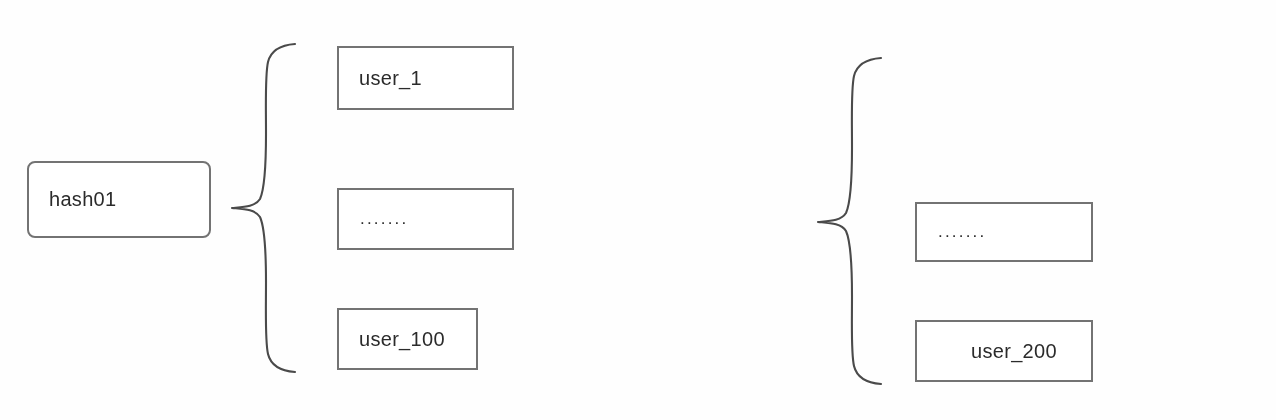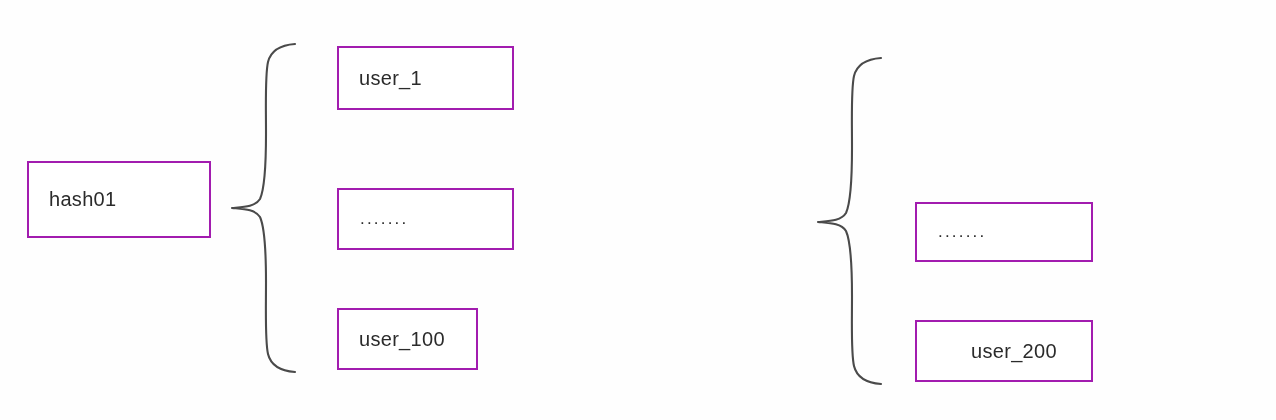--- a/index.html
+++ b/index.html
@@ -15,21 +15,21 @@
     position: relative;
     width: 1276px;
     height: 420px;
     background: #fefefe;
     overflow: hidden;
   }
   .node-box {
     position: absolute;
     box-sizing: border-box;
     background: #ffffff;
-    border: 2px solid #a21caf;
+    border: 2px solid #737373;
     display: flex;
     align-items: center;
   }
   .node-label {
     font-size: 20px;
     color: #2b2b2b;
     font-family: "Liberation Sans", sans-serif;
     letter-spacing: 0.3px;
     white-space: nowrap;
     padding-left: 20px;
@@ -54,21 +54,21 @@
     stroke-width: 2.1;
     stroke-linecap: round;
     stroke-linejoin: round;
   }
 </style>
 </head>
 <body>
 
 <div id="canvas">
 
-  <div class="node-box" style="left:27px; top:161px; width:184px; height:77px;">
+  <div class="node-box" style="left:27px; top:161px; width:184px; height:77px;border-radius:8px;">
     <span class="node-label">hash01</span>
   </div>
 
   <div class="brace" style="left:231px; top:42px; width:66px; height:332px;">
     <svg width="66" height="332" viewBox="0 0 66 332" aria-hidden="true">
       <path d="M64,2
                C50,3 40,8 37,20
                C34,33 35,60 35,92
                C35,124 34,146 29,157
                C24,165 12,165 1,166

